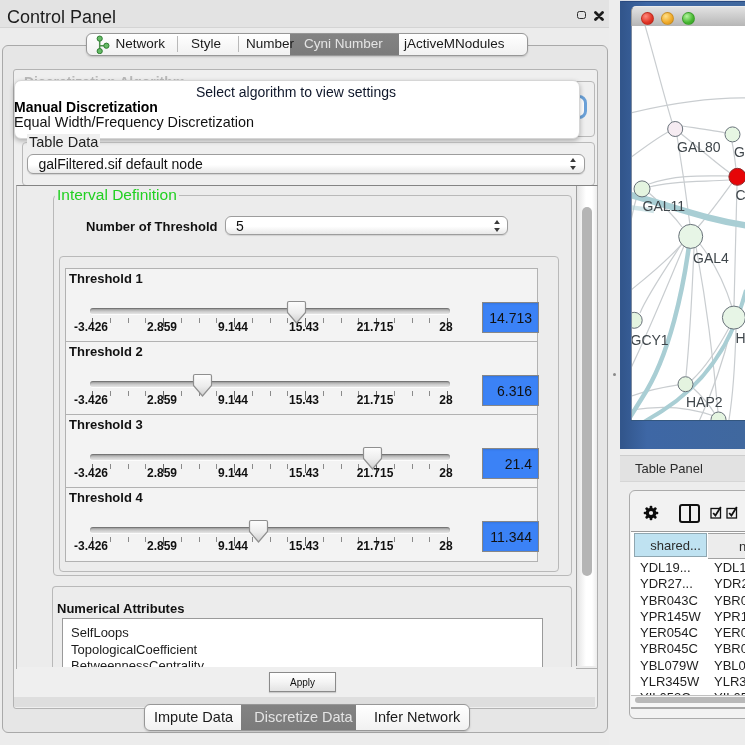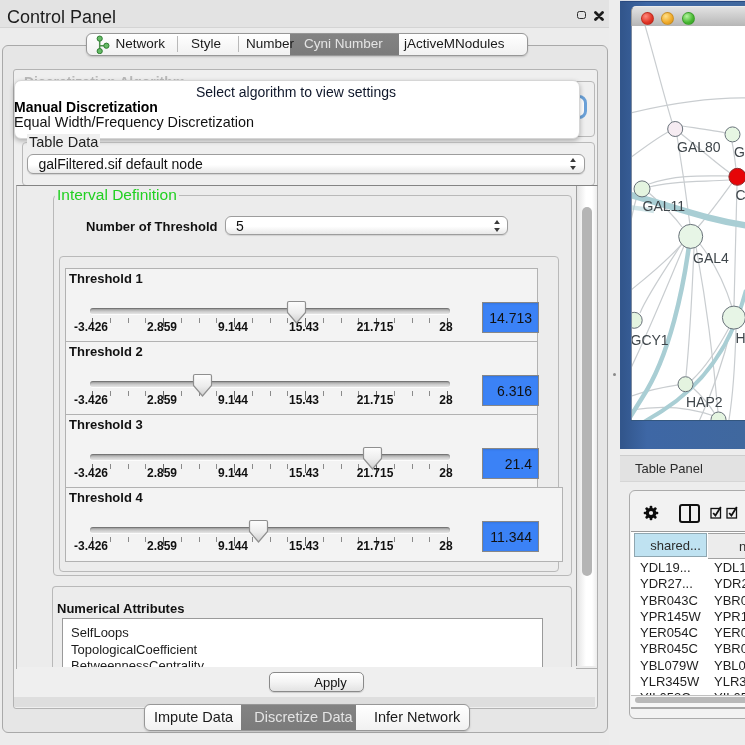--- a/index.html
+++ b/index.html
@@ -237,21 +237,21 @@
             <stop offset="0.55" stop-color="#ececec"></stop>
             <stop offset="1" stop-color="#cfcfcf"></stop>
     </linearGradient>
         </defs>
     <path d="M3 1.5 L18 1.5 Q19.5 1.5 19.5 3 L19.5 12.5 L10.5 23 L1.5 12.5 L1.5 3 Q1.5 1.5 3 1.5 Z" fill="url(#tg3)" stroke="#8f8f8f" stroke-width="1.2"></path>
       </svg>
       <div class="valbox">
         <span>21.4</span>
       </div>
     </div>
-  <div id="thr4" class="thrblock" style="top:487px;padding-left:25px;">
+  <div id="thr4" class="thrblock" style="top:487px;">
       <div class="thrtitle">Threshold 4</div>
       <div class="track"></div>
       <div class="tick" style="left:26.0px;top:48.5px;height:9px;"></div>
       <div class="tick" style="left:43.8px;top:48.5px;height:5.5px;background:#8a8a8a;"></div>
       <div class="tick" style="left:61.5px;top:48.5px;height:5.5px;background:#8a8a8a;"></div>
       <div class="tick" style="left:79.3px;top:48.5px;height:5.5px;background:#8a8a8a;"></div>
       <div class="tick" style="left:97.0px;top:48.5px;height:9px;"></div>
       <div class="tick" style="left:114.8px;top:48.5px;height:5.5px;background:#8a8a8a;"></div>
       <div class="tick" style="left:132.5px;top:48.5px;height:5.5px;background:#8a8a8a;"></div>
       <div class="tick" style="left:150.3px;top:48.5px;height:5.5px;background:#8a8a8a;"></div>
@@ -290,23 +290,23 @@
     </div>
 
   <div class="grpbox" style="left:52px;top:586px;width:518px;height:88px;border-bottom:none;border-radius:4px 4px 0 0;"></div>
   <div class="abs" style="left:57px;top:601px;font-size:13px;font-weight:bold;color:#111;">Numerical Attributes</div>
   <div class="abs" style="left:61.5px;top:618px;width:479px;height:49px;background:#fff;border:1px solid #9a9a9a;border-bottom:none;overflow:hidden;">
     <div style="position:absolute;left:8.5px;top:6px;font-size:13px;color:#1b1b1b;line-height:16.5px;">SelfLoops<br>TopologicalCoefficient<br>BetweennessCentrality</div>
   </div>
 
   <div class="abs" style="left:17px;top:667px;width:559px;height:30px;background:#efefef;"></div>
 
-  <div class="abs" style="left:269px;top:672px;width:65px;height:18px;border:1px solid #8a8a8a;border-radius:5px;
+  <div class="abs" style="left:269px;top:672px;width:65px;height:18px;border:1px solid #8a8a8a;border-radius:0;
        background:linear-gradient(180deg,#ffffff,#f4f4f4 50%,#e3e3e3);box-shadow:0 1px 1px rgba(0,0,0,0.15);
-       font-size:13px;color:#111;display:flex;align-items:center;justify-content:center;padding-left:28px;">Apply</div>
+       font-size:10px;color:#111;display:flex;align-items:center;justify-content:center;">Apply</div>
 
   <div class="tabbar" style="left:144px;top:703.5px;width:324px;height:25px;"></div>
   <div class="tab tabsel" style="left:240.7px;top:704.5px;width:115.3px;height:25px;"></div>
   <div class="abs" style="left:154px;top:708.5px;font-size:14.5px;color:#1a1a1a;white-space:nowrap;">Impute Data</div>
   <div class="abs" style="left:254.3px;top:708.5px;font-size:14.5px;color:#e4e4e4;white-space:nowrap;">Discretize Data</div>
   <div class="abs" style="left:374px;top:708.5px;font-size:14.5px;color:#1a1a1a;white-space:nowrap;">Infer Network</div>
 
   <div class="abs" style="left:609px;top:0;width:136px;height:745px;background:#ededed;"></div>
 
   <div class="abs" style="left:620px;top:0;width:125px;height:446.5px;background:linear-gradient(90deg,#32568c,#3e67a5 20%,#40689e);

